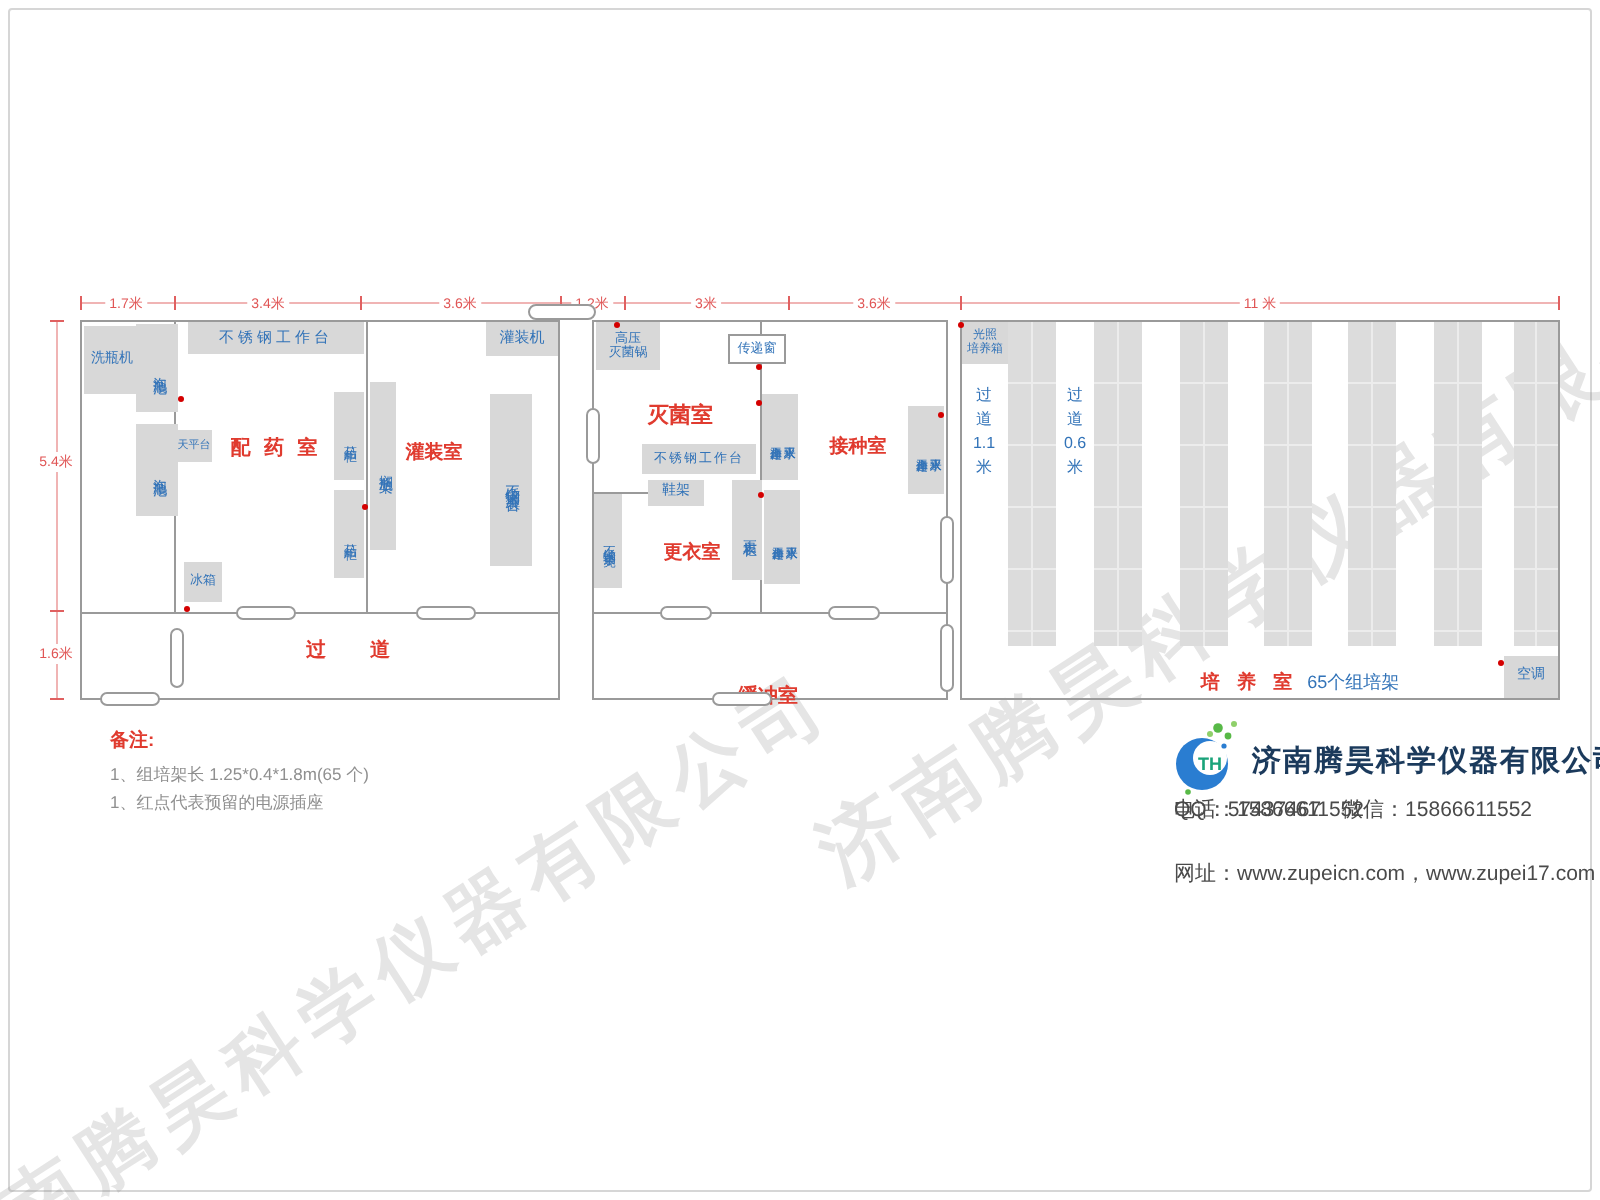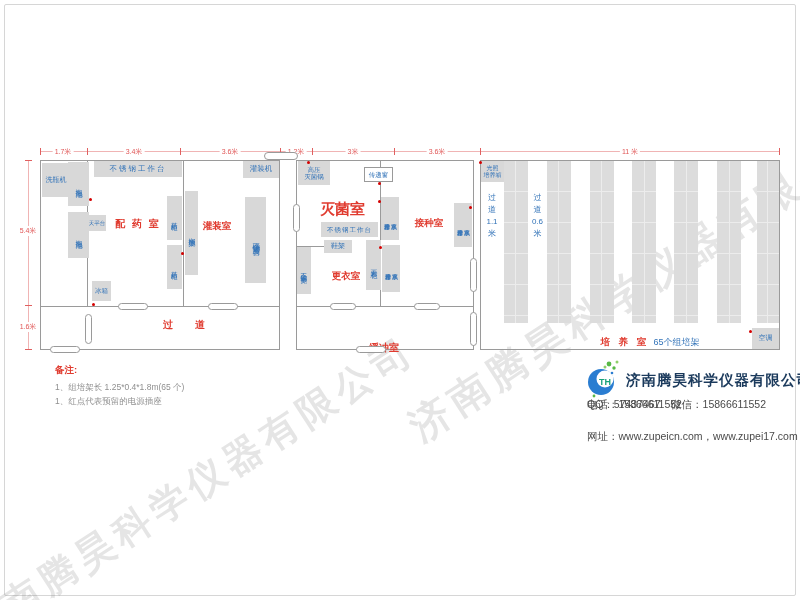--- a/index.html
+++ b/index.html
@@ -91,21 +91,21 @@
   <div class="eq" style="left:88px;top:215px;width:18px;height:16px;font-size:5.5px;">天平台</div>
   <div class="eq" style="left:92px;top:281px;width:19px;height:20px;font-size:6.5px;">冰箱</div>
   <div class="eq v" style="left:167px;top:196px;width:15px;height:44px;font-size:6.5px;">药品柜</div>
   <div class="eq v" style="left:167px;top:245px;width:15px;height:44px;font-size:6.5px;">药品柜</div>
   <div class="eq v" style="left:185px;top:191px;width:13px;height:84px;font-size:7px;">搁瓶架</div>
   <div class="eq" style="left:243px;top:161px;width:36px;height:17px;font-size:7.5px;">灌装机</div>
   <div class="eq v" style="left:245px;top:197px;width:21px;height:86px;font-size:7.5px;">不锈钢灌装台</div>
 
   <div class="room" style="left:108px;top:217px;width:60px;font-size:10px;letter-spacing:2px;">配 药 室</div>
   <div class="room" style="left:196px;top:220px;width:42px;font-size:9.5px;">灌装室</div>
-  <div class="room" style="left:152px;top:318px;width:70px;font-size:10px;letter-spacing:6px;">过　道</div>
+  <div class="room" style="left:142px;top:318px;width:70px;font-size:10px;letter-spacing:6px;">过　道</div>
 
   <div class="door" style="left:118px;top:303px;width:30px;height:7px;"></div>
   <div class="door" style="left:208px;top:303px;width:30px;height:7px;"></div>
   <div class="door" style="left:50px;top:346px;width:30px;height:7px;"></div>
   <div class="door" style="left:85px;top:314px;width:7px;height:30px;"></div>
 
   <div class="bld" style="left:296px;top:160px;width:178px;height:190px;"></div>
   <div class="wall" style="left:380px;top:160px;width:1px;height:146px;"></div>
   <div class="wall" style="left:296px;top:306px;width:178px;height:1px;"></div>
   <div class="wall" style="left:296px;top:246px;width:28px;height:1px;"></div>
@@ -117,21 +117,21 @@
   <div class="eq" style="left:324px;top:240px;width:28px;height:13px;font-size:7px;">鞋架</div>
   <div class="eq v" style="left:297px;top:247px;width:14px;height:47px;font-size:6.5px;">不锈钢条凳</div>
   <div class="eq v" style="left:366px;top:240px;width:15px;height:50px;font-size:7px;">更衣柜</div>
   <div class="eq v" style="left:381px;top:197px;width:18px;height:43px;font-size:6px;letter-spacing:0;">双人水平
 超净工作台</div>
   <div class="eq v" style="left:382px;top:245px;width:18px;height:47px;font-size:6px;letter-spacing:0;">双人水平
 超净工作台</div>
   <div class="eq v" style="left:454px;top:203px;width:18px;height:44px;font-size:6px;letter-spacing:0;">双人水平
 超净工作台</div>
 
-  <div class="room" style="left:320px;top:200px;width:40px;font-size:15px;">灭菌室</div>
+  <div class="room" style="left:320px;top:200px;width:40px;font-size:11px;">灭菌室</div>
   <div class="room" style="left:408px;top:217px;width:42px;font-size:9.5px;">接种室</div>
   <div class="room" style="left:328px;top:270px;width:36px;font-size:9.5px;">更衣室</div>
   <div class="room" style="left:362px;top:321px;width:44px;font-size:10px;margin-top:20px;">缓冲室</div>
 
   <div class="door" style="left:330px;top:303px;width:26px;height:7px;"></div>
   <div class="door" style="left:414px;top:303px;width:26px;height:7px;"></div>
   <div class="door" style="left:356px;top:346px;width:30px;height:7px;"></div>
   <div class="door" style="left:293px;top:204px;width:7px;height:28px;"></div>
   <div class="door" style="left:470px;top:258px;width:7px;height:34px;"></div>
   <div class="door" style="left:470px;top:312px;width:7px;height:34px;"></div>

